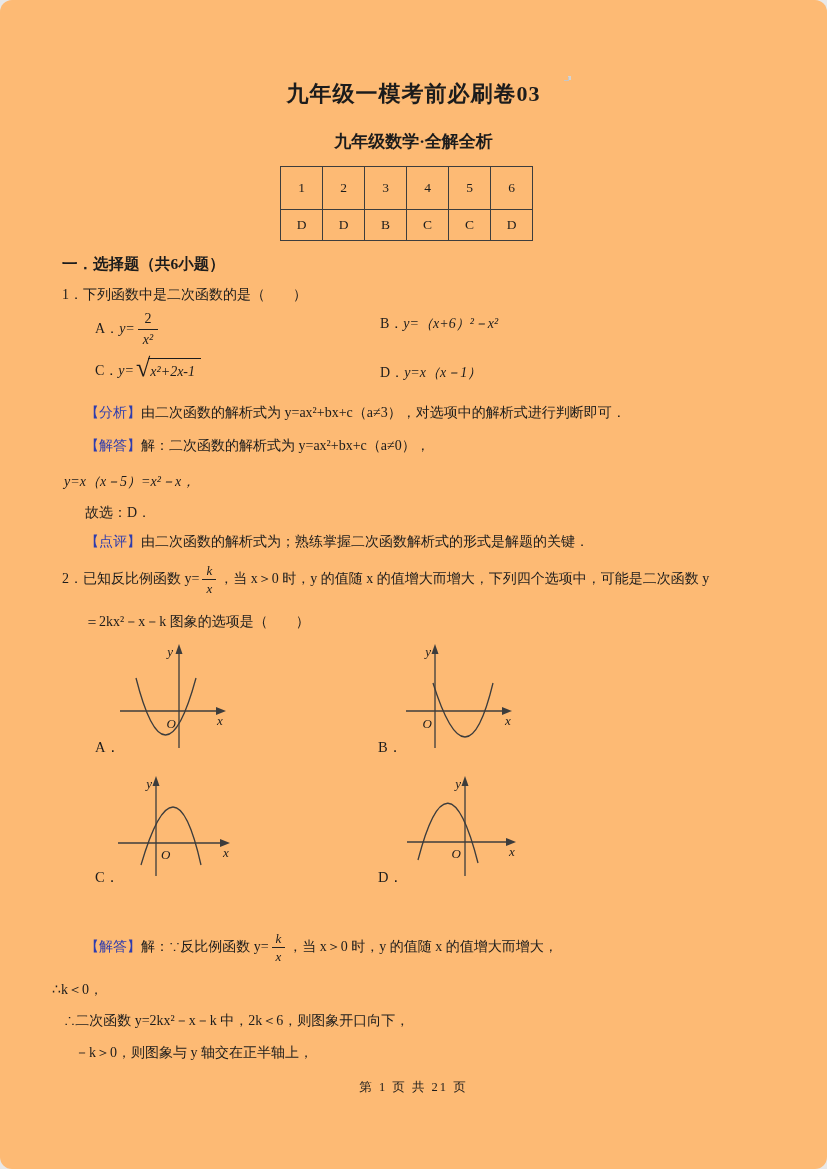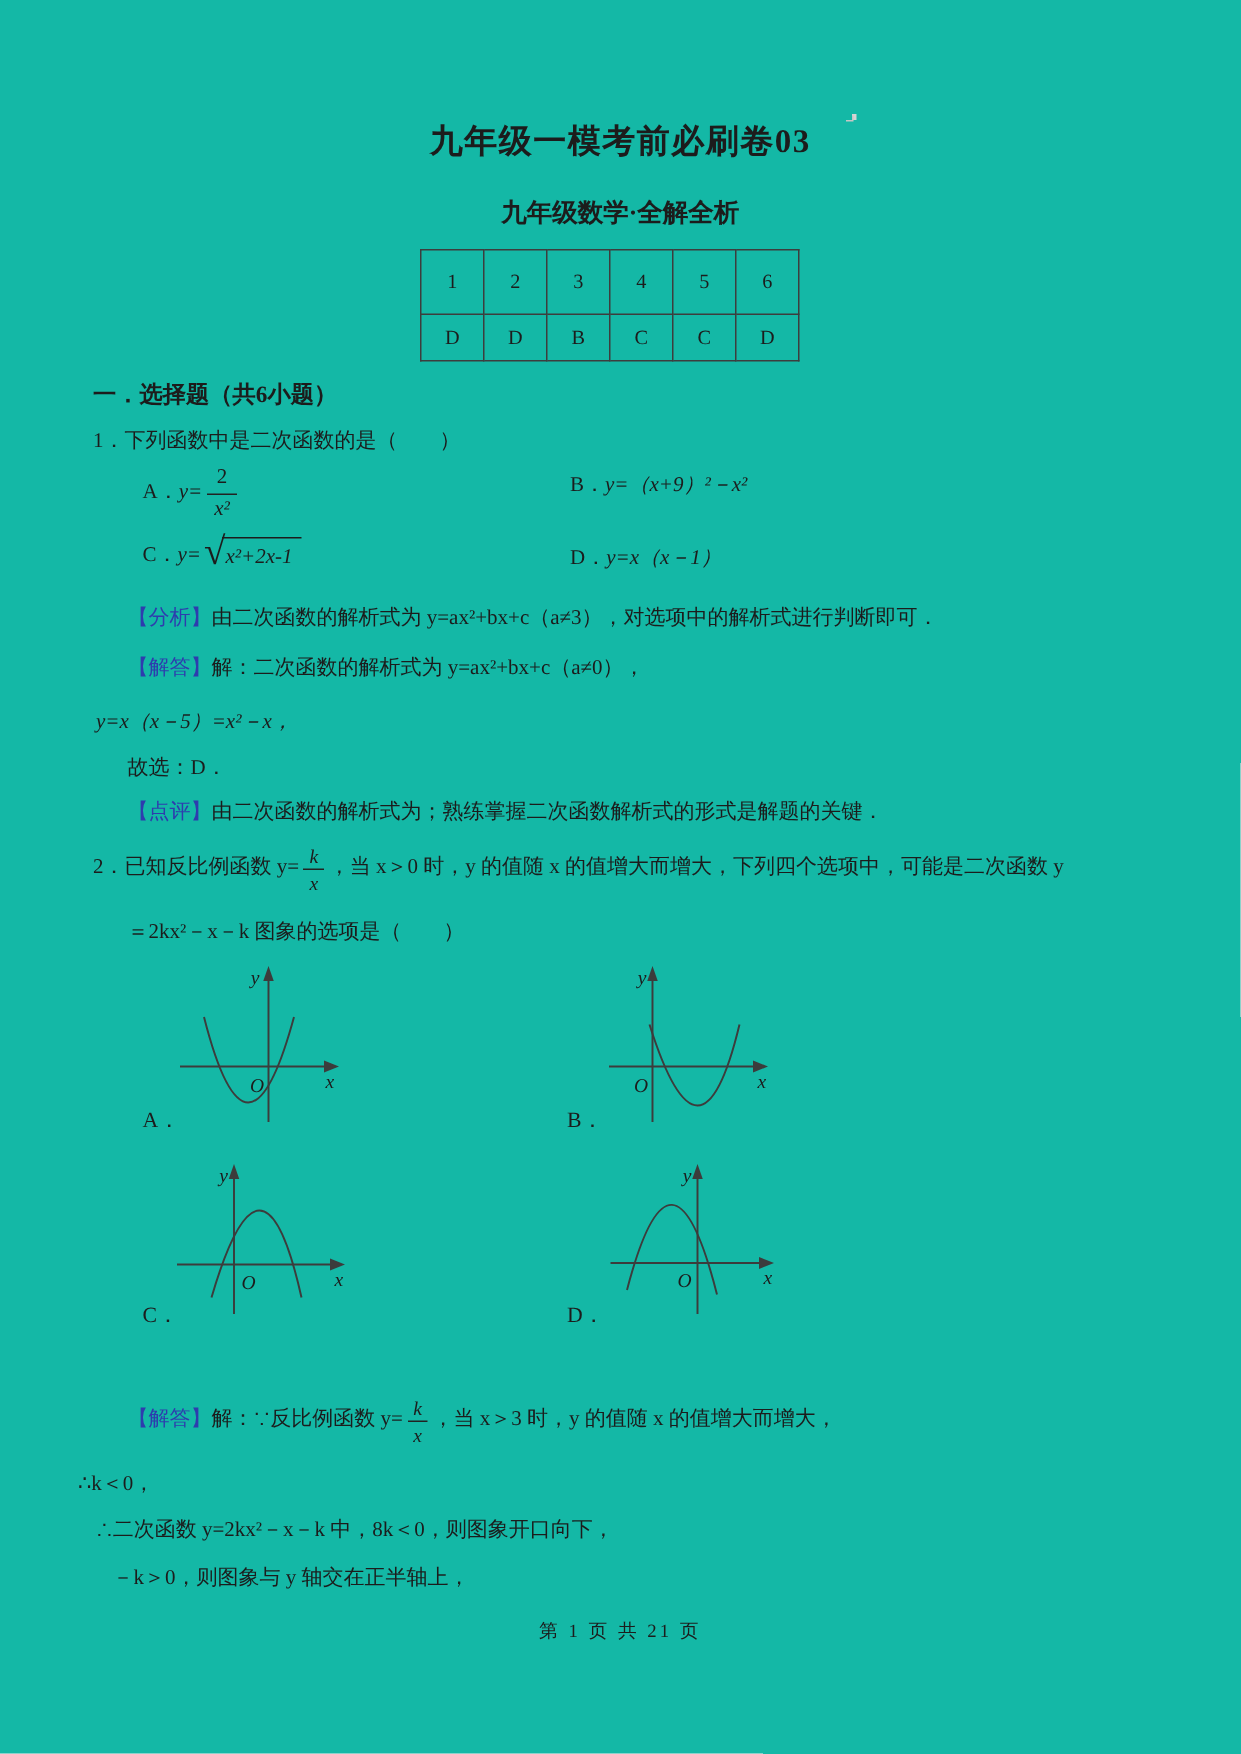--- a/index.html
+++ b/index.html
@@ -1,23 +1,24 @@
 <!DOCTYPE html>
 <html><head>
 <meta charset="utf-8">
 <style>
   html,body{margin:0;padding:0;background:#e8e8e8;}
   .page{
     position:relative;
     width:827px;height:1169px;
-    background:#14b8a6;
+    background:#fdba74;
     margin:0 auto;
     font-family:"Liberation Serif",serif;
     color:#1c1c1c;
     overflow:hidden;
+    border-radius:12px;
   }
   .line{position:absolute;white-space:nowrap;font-size:14px;line-height:1.25;}
   .bold{font-weight:bold;text-align:right;}
   .center{left:0;width:827px;text-align:center;}
   .title{font-size:22px;letter-spacing:1px;}
   .subtitle{font-size:17px;}
   .blue{color:#2e3cae;}
   .math{font-family:"Liberation Serif",serif;font-style:italic;}
   .up{font-style:normal;}
   
@@ -87,21 +88,21 @@
   <div class="line flexline" style="left:95px;top:304px;height:50px;">
     <span>A．</span>
     <span class="math">y=</span>
     <span class="frac big math">
       <span class="num up">2</span>
       <span class="den">x²</span>
     </span>
   </div>
 
   <div class="line" style="left:380px;top:315px;">
-    <span>B．</span><span class="math">y=（x+9）²－x²</span>
+    <span>B．</span><span class="math">y=（x+6）²－x²</span>
   </div>
 
   <div class="line flexline" style="left:95px;top:351px;height:40px;">
     <span>C．</span>
     <span class="math">y=</span>
     <span class="sqrt math">
       <span class="sym">√</span>
       <span class="rad">x²+2x-1</span>
     </span>
   </div>
@@ -185,22 +186,22 @@
   <div class="line glabel" style="left:378px;top:868px;">D．</div>
 
 
   <div class="line flexline" style="left:85px;top:926px;height:42px;">
     <span class="blue">【解答】</span>
     <span>解：∵反比例函数 y=</span>
     <span class="frac small math">
       <span class="num">k</span>
       <span class="den">x</span>
     </span>
-    <span>，当 x＞3 时，y 的值随 x 的值增大而增大，</span>
+    <span>，当 x＞0 时，y 的值随 x 的值增大而增大，</span>
   </div>
 
   <div class="line" style="left:52px;top:981px;">∴k＜0，</div>
-  <div class="line" style="left:64px;top:1012px;">∴二次函数 y=2kx²－x－k 中，8k＜0，则图象开口向下，</div>
+  <div class="line" style="left:64px;top:1012px;">∴二次函数 y=2kx²－x－k 中，2k＜6，则图象开口向下，</div>
   <div class="line" style="left:64px;top:1044px;margin-left:11px;">－k＞0，则图象与 y 轴交在正半轴上，</div>
 
   <div class="line center footer" style="top:1080px;">第 1 页 共 21 页</div>
 
 </div>
 
 </body></html>

